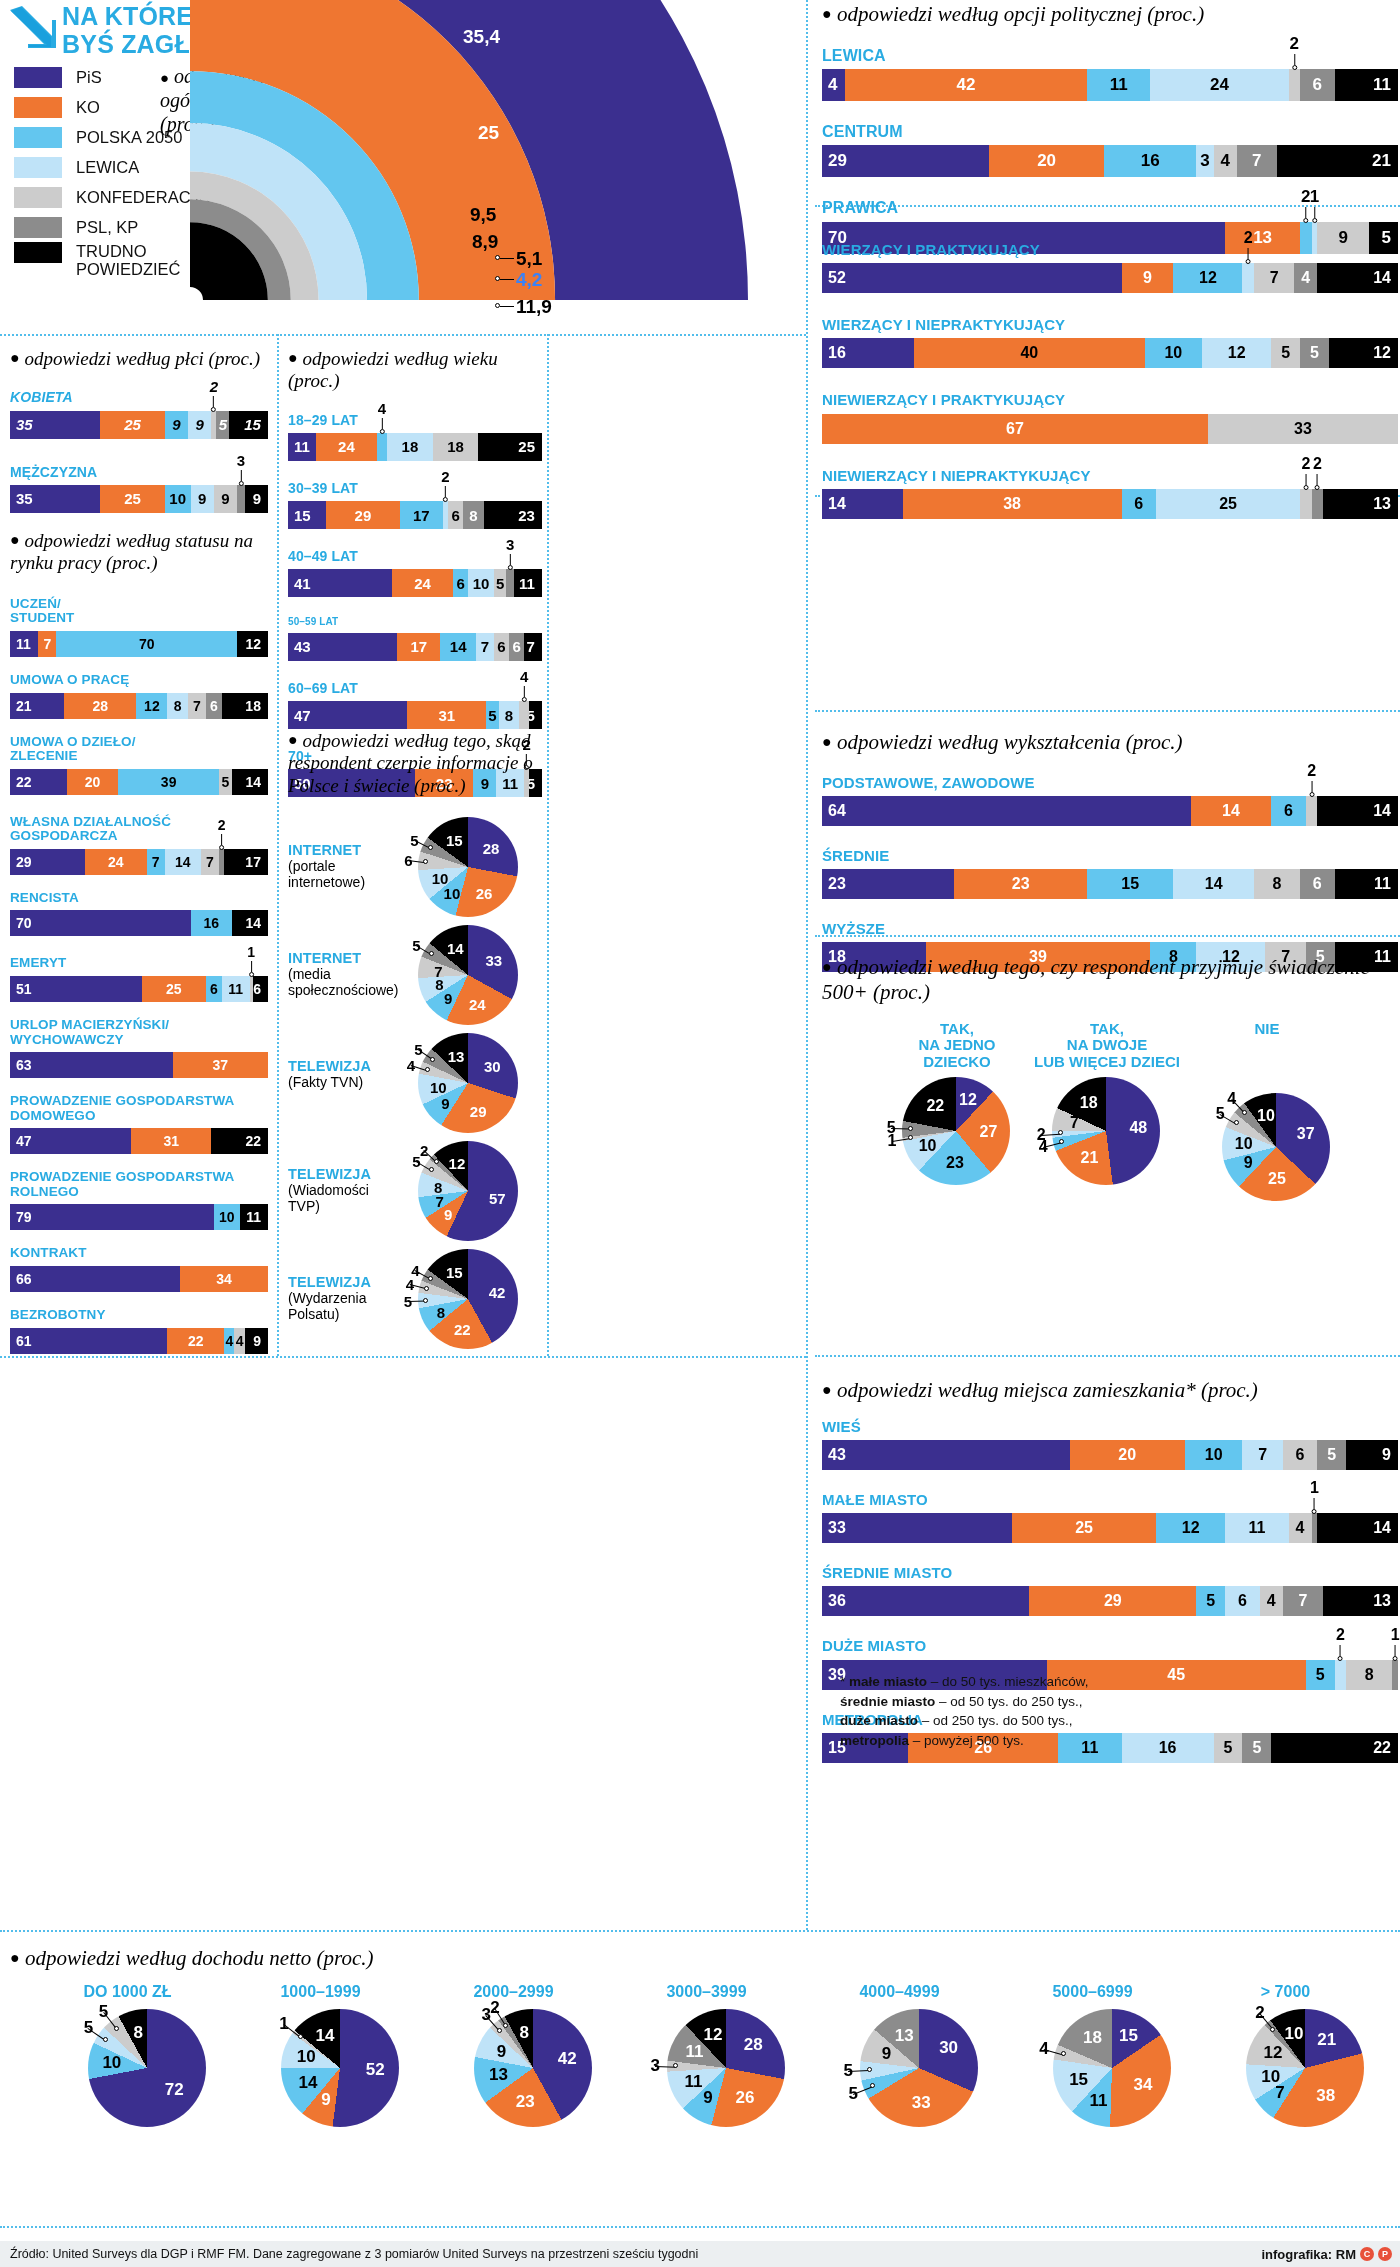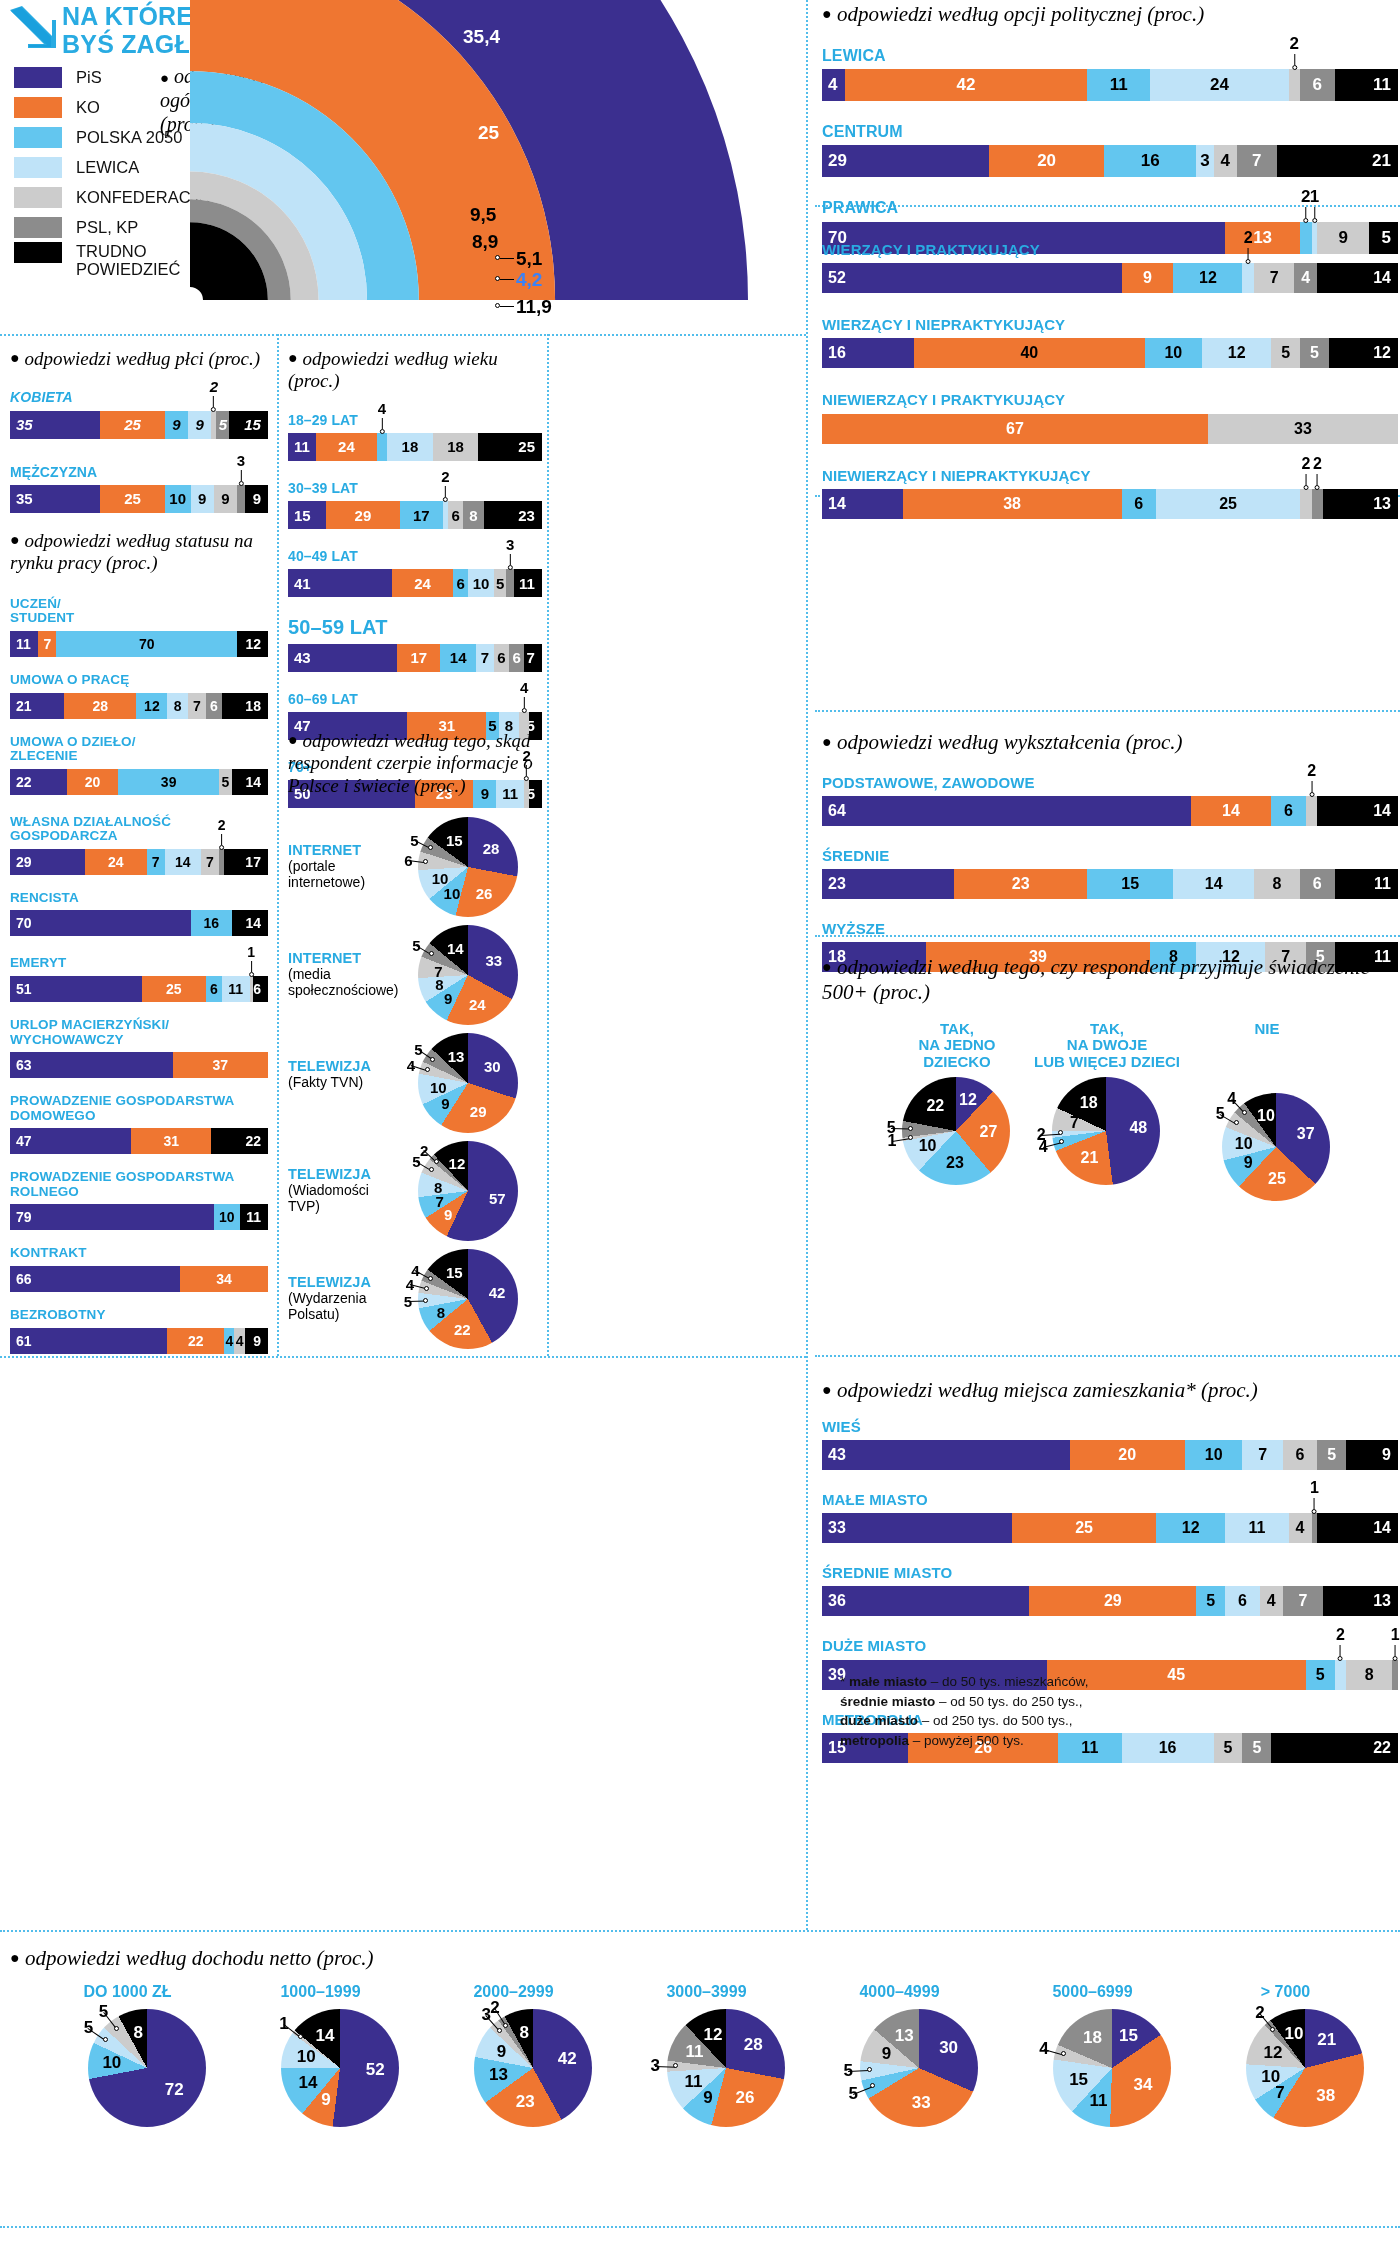--- a/index.html
+++ b/index.html
@@ -829,21 +829,21 @@
               <span>11</span>
             </div>
             <div class="callout" style="left: 87.5%; bottom: 27px; font-size: 15px;">
               <span class="num">3</span>
               <span class="stick"></span>
               <span class="knob"></span>
             </div>
           </div>
         </div>
         <div style="margin-bottom: 20px; position: relative;">
-          <div class="cat-label" style="font-size: 20px; margin-bottom: 5px;">50–59 LAT</div>
+          <div class="cat-label" style="font-size: 10px; margin-bottom: 5px;">50–59 LAT</div>
           <div class="bar" style="height: 28px;">
             <div class="seg left" style="flex: 0 0 43%; background: rgb(59, 47, 143); color: rgb(255, 255, 255); font-size: 15px;">
               <span>43</span>
             </div>
             <div class="seg center" style="flex: 0 0 17%; background: rgb(239, 118, 49); color: rgb(255, 255, 255); font-size: 15px;">
               <span>17</span>
             </div>
             <div class="seg center" style="flex: 0 0 14%; background: rgb(99, 198, 239); color: rgb(0, 0, 0); font-size: 15px;">
               <span>14</span>
             </div>
@@ -1293,14 +1293,22 @@
         <div class="pie-label" style="font-size: 17px; left: 1269.97px; top: 110.032px; color: rgb(0, 0, 0);">7</div>
         <div class="pie-label" style="font-size: 17px; left: 1260.71px; top: 93.8036px; color: rgb(0, 0, 0);">10</div>
         <div class="pie-label" style="font-size: 17px; left: 1262.97px; top: 69.9274px; color: rgb(0, 0, 0);">12</div>
         <div style="position: absolute; left: 1249.87px; top: 30.4477px; width: 21.24px; height: 1px; background: rgb(0, 0, 0); transform-origin: 0px 0px; transform: rotate(50.4deg);"></div>
         <div style="position: absolute; left: 1260.41px; top: 43.8134px; width: 5px; height: 5px; border: 1.2px solid rgb(0, 0, 0); border-radius: 50%; background: rgb(255, 255, 255);"></div>
         <div class="pie-label" style="font-size: 17px; left: 1249.87px; top: 30.4477px; color: rgb(0, 0, 0);">2</div>
         <div class="pie-label" style="font-size: 17px; left: 1284.06px; top: 51.3326px; color: rgb(255, 255, 255);">10</div>
       </div>
   </div>
 
+  <div class="footer-bar">
+    <div class="footer-src">Źródło: United Surveys dla DGP i RMF FM. Dane zagregowane z 3 pomiarów United Surveys na przestrzeni sześciu tygodni</div>
+    <div class="footer-right">
+      <span class="ig">infografika: RM</span>
+      <span class="cc">C</span>
+      <span class="cc">P</span>
+    </div>
+  </div>
 
 </div>
 
 </body></html>

